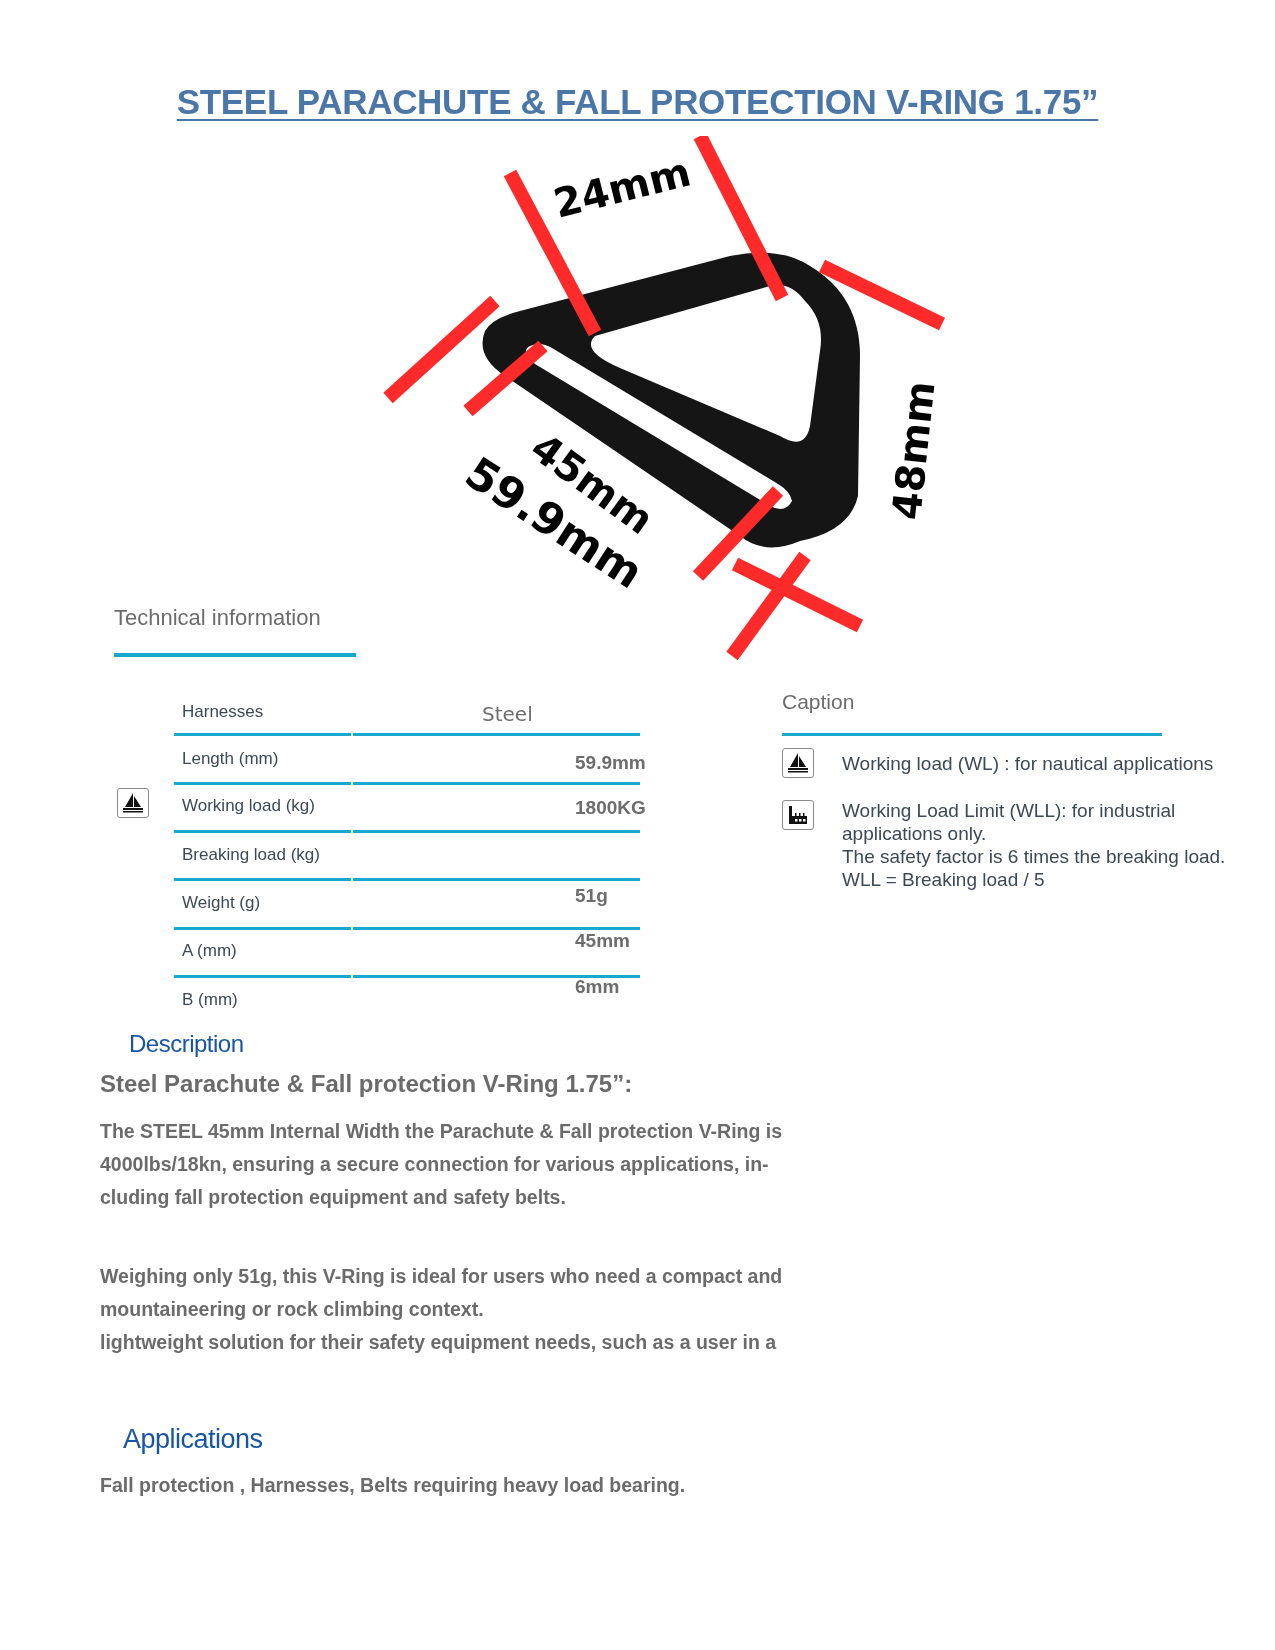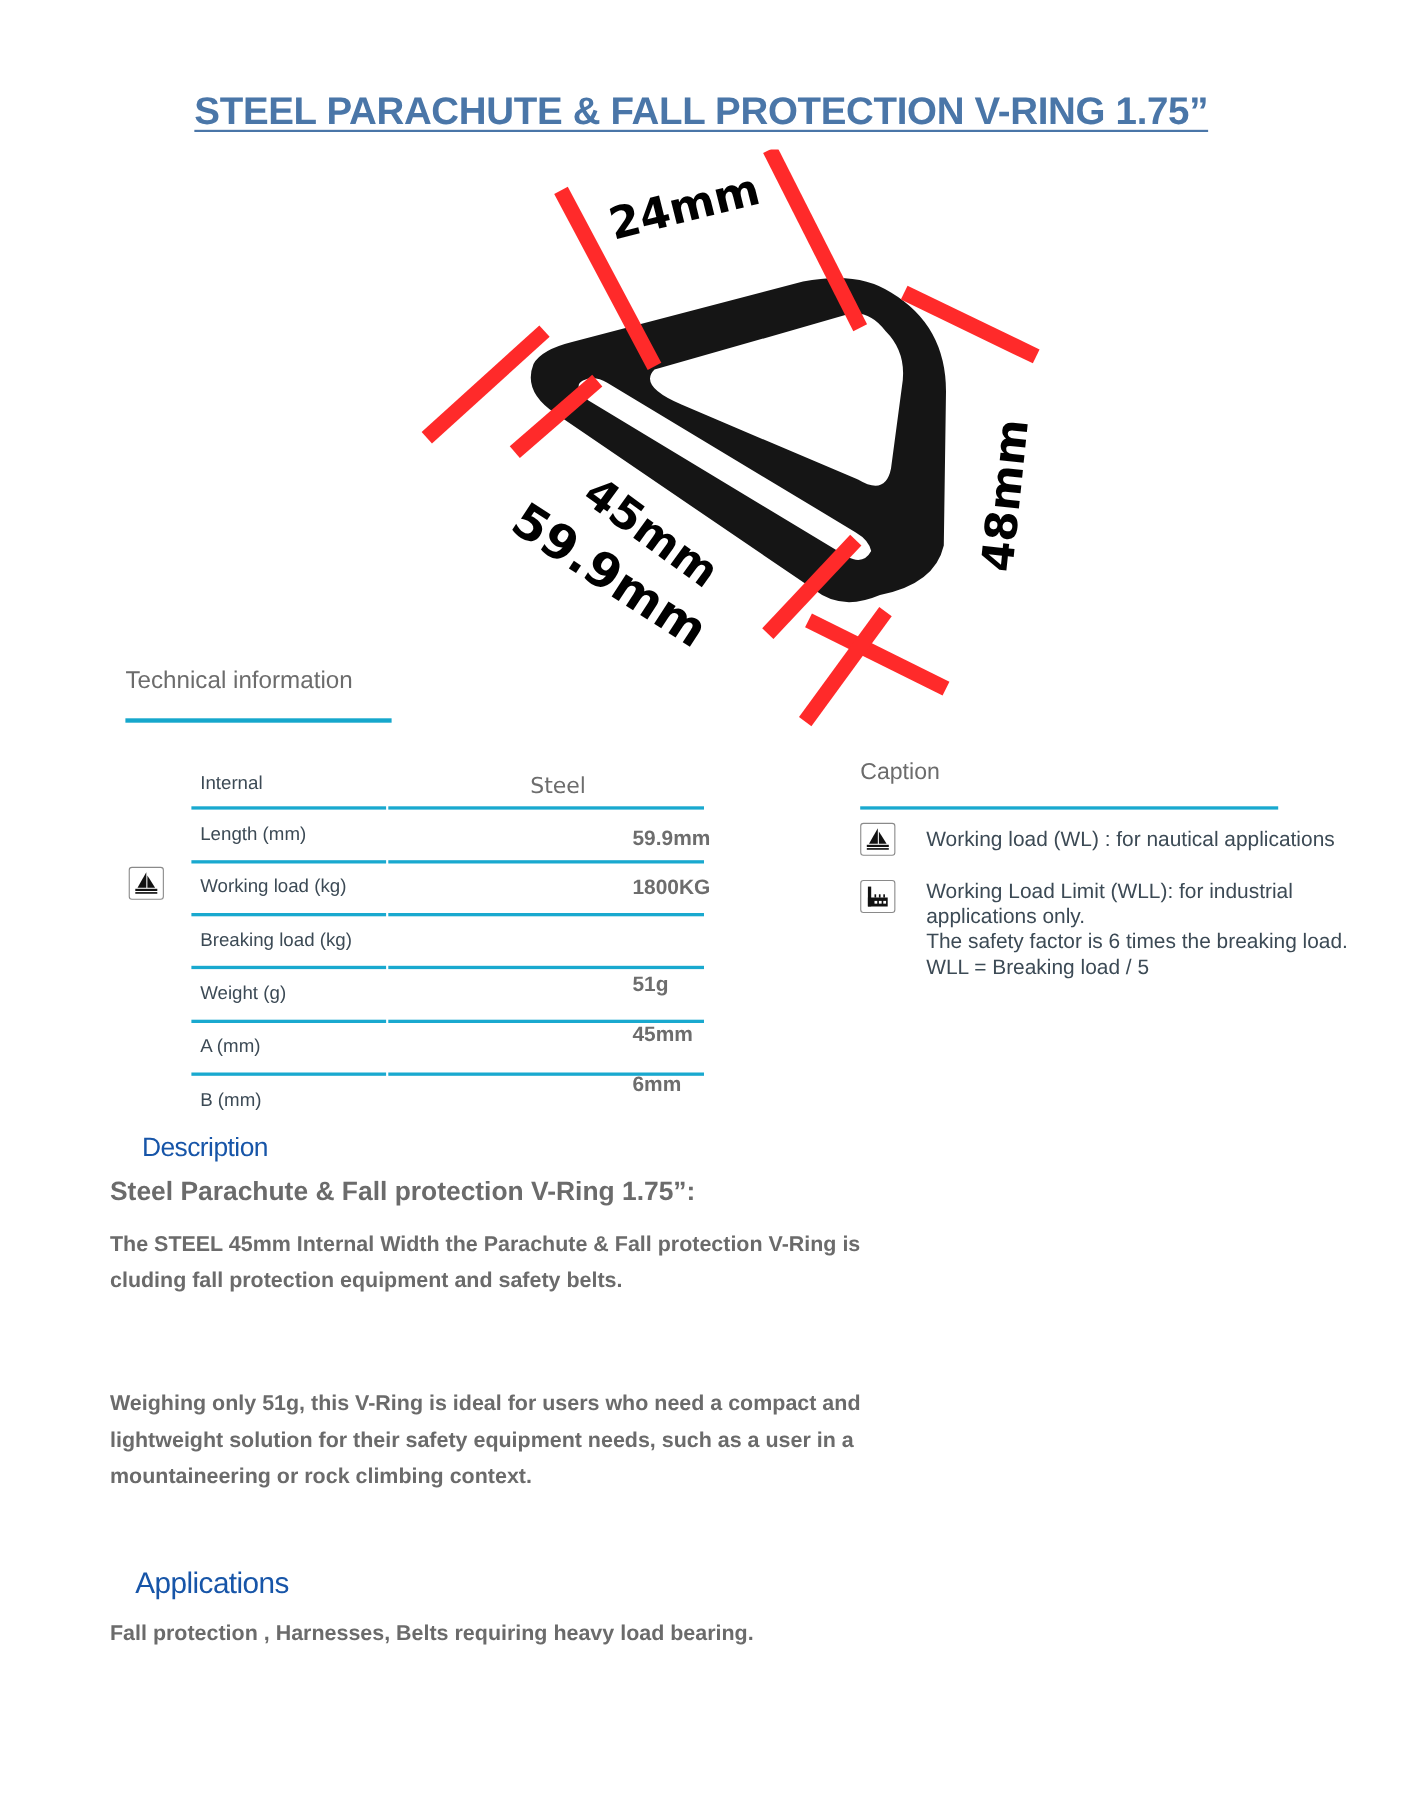--- a/index.html
+++ b/index.html
@@ -59,21 +59,21 @@
     <text x="540" y="385" font-size="40" transform="rotate(-84 540 385)">48mm</text>
     <text x="148" y="318" font-size="40" transform="rotate(36 148 318)">45mm</text>
     <text x="82" y="345" font-size="44" transform="rotate(33 82 345)">59.9mm</text>
   </g>
 </svg>
 
 <div class="abs tech-head">Technical information</div>
 <div class="abs tech-rule"></div>
 
 <div>
-  <div class="abs spec-label" style="top:702px">Internal</div>
+  <div class="abs spec-label" style="top:702px">Harnesses</div>
   <div class="abs spec-val" style="left:482px; top:702px; font-weight:normal; font-size:20px; font-family:'DejaVu Sans',sans-serif; color:#6d6d6d;">Steel</div>
   <div class="abs rule-l" style="top:733px"></div>
   <div class="abs rule-r" style="top:733px"></div>
 
   <div class="abs spec-label" style="top:749px">Length (mm)</div>
   <div class="abs spec-val" style="left:575px; top:752px">59.9mm</div>
   <div class="abs rule-l" style="top:782px"></div>
   <div class="abs rule-r" style="top:782px"></div>
 
   <div class="abs icon-box" style="left:117px; top:788px">
@@ -139,22 +139,23 @@
   <div>Working Load Limit (WLL): for industrial</div>
   <div>applications only.</div>
   <div>The safety factor is 6 times the breaking load.</div>
   <div>WLL = Breaking load / 5</div>
 </div>
 
 <div class="abs desc-head">Description</div>
 <div class="abs desc-sub">Steel Parachute &amp; Fall protection V-Ring 1.75”:</div>
 <div class="abs para" style="top:1115px">
   <div>The STEEL 45mm Internal Width the Parachute &amp; Fall protection V-Ring is</div>
+  <div>4000lbs/18kn, ensuring a secure connection for various applications, in-</div>
   <div>cluding fall protection equipment and safety belts.</div>
 </div>
 <div class="abs para" style="top:1260px">
   <div>Weighing only 51g, this V-Ring is ideal for users who need a compact and</div>
+  <div>mountaineering or rock climbing context.</div>
   <div>lightweight solution for their safety equipment needs, such as a user in a</div>
-  <div>mountaineering or rock climbing context.</div>
 </div>
 
 <div class="abs app-head">Applications</div>
 <div class="abs app-text">Fall protection , Harnesses, Belts requiring heavy load bearing.</div>
 
 </body></html>

